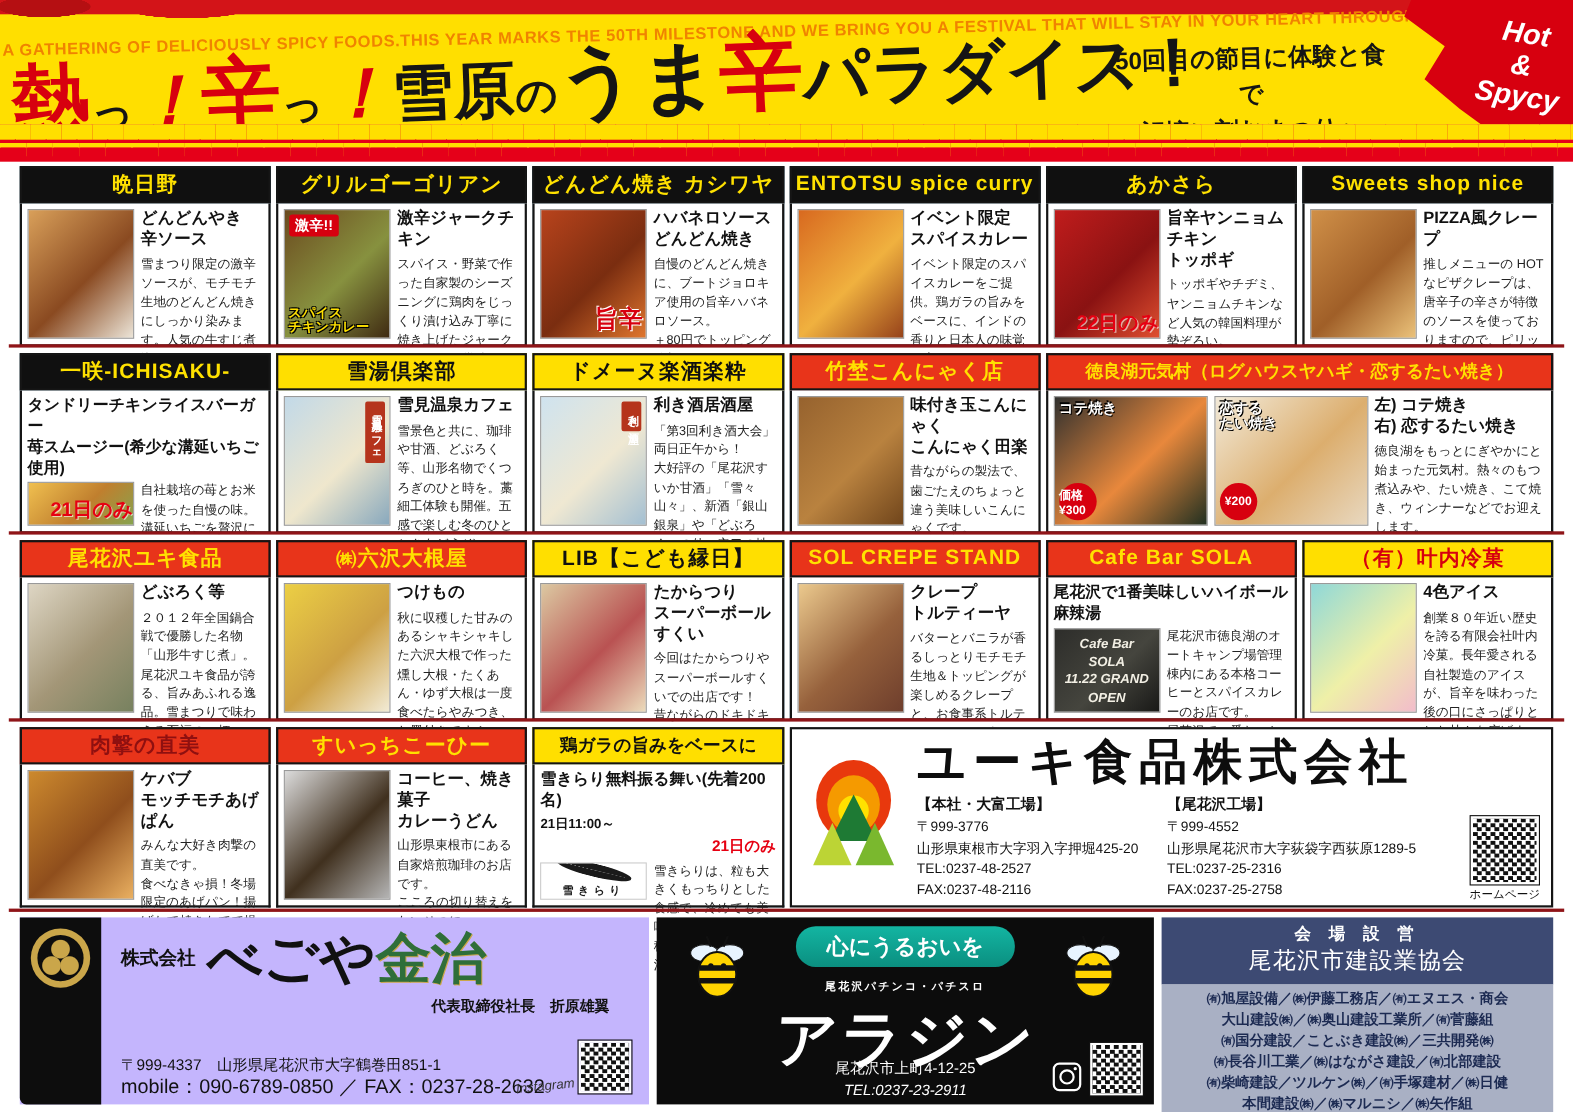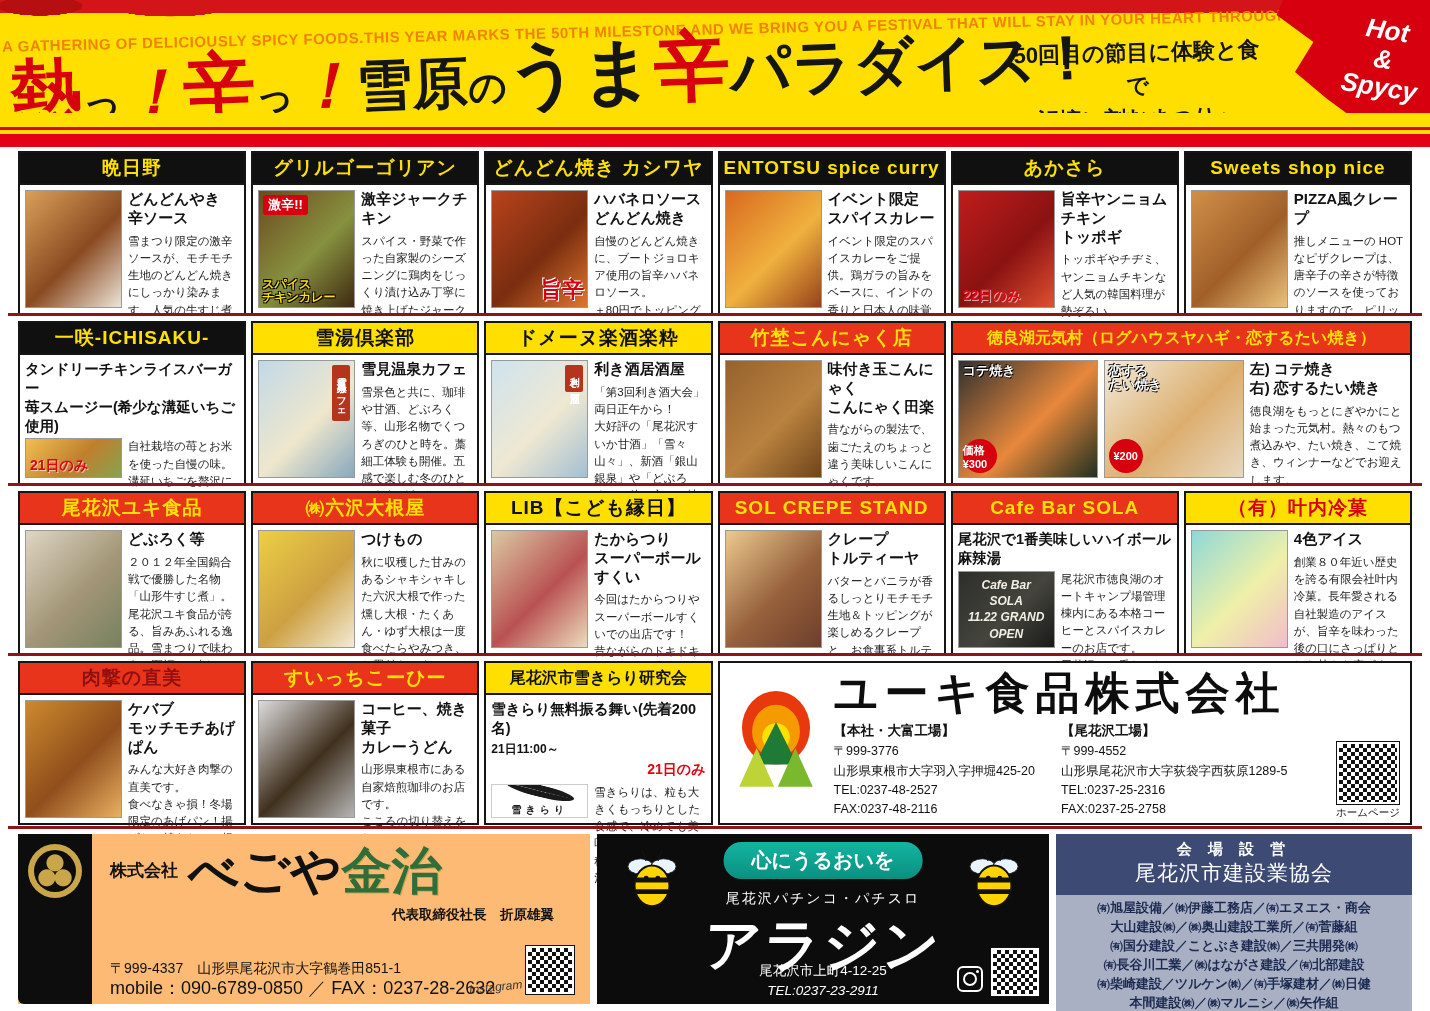--- a/index.html
+++ b/index.html
@@ -68,21 +68,21 @@
   .ov-bubble{position:absolute;top:4px;left:4px;background:#d7000f;color:#fff;font-weight:900;
      font-size:13px;padding:1px 5px;border-radius:3px;}
   .ov-caption{position:absolute;bottom:3px;left:3px;right:3px;color:#ffe100;font-weight:900;font-size:12px;
      line-height:1.1;text-shadow:1px 1px 0 #000,-1px 1px 0 #000,1px -1px 0 #000,-1px -1px 0 #000;white-space:pre-line;}
   .ov-stamp{position:absolute;bottom:2px;right:3px;color:#d7000f;font-weight:900;font-size:22px;
      text-shadow:1px 1px 0 #fff,-1px -1px 0 #fff;}
   .ov-vtag{position:absolute;top:4px;right:4px;background:#b5341c;color:#fff;font-weight:bold;font-size:10px;
      padding:4px 2px;writing-mode:vertical-rl;letter-spacing:2px;border-radius:2px;}
   .ov-chalk{position:absolute;inset:0;display:flex;align-items:center;justify-content:center;text-align:center;
      color:#f2efe4;font-style:italic;font-weight:bold;font-size:12px;line-height:1.35;white-space:pre-line;}
-  .ov-date{position:absolute;bottom:2px;left:4px;color:#e60012;font-weight:900;font-size:14px;
+  .ov-date{position:absolute;bottom:2px;left:20px;color:#e60012;font-weight:900;font-size:18px;
      text-shadow:1px 1px 0 rgba(255,255,255,.6);}
   .ov-price{position:absolute;bottom:4px;left:4px;background:#d7000f;color:#fff;font-weight:900;font-size:11px;
      border-radius:50%;width:34px;height:34px;display:flex;align-items:center;justify-content:center;}
   .ov-pcap{position:absolute;top:3px;left:4px;right:4px;color:#fff;font-weight:900;font-size:13px;line-height:1.1;
      text-shadow:1px 1px 0 #000,-1px -1px 0 #000;white-space:pre-line;}
   .extra-right{text-align:left;font-weight:bold;font-size:12px;color:#111;}
   .extra-date{text-align:right;font-weight:900;font-size:14px;color:#e60012;margin-bottom:2px;}
   .rule{position:absolute;left:8px;right:8px;height:3px;background:#8f1418;}
   
   .ad-yuki{grid-column:span 3;border:2px solid #151515;background:#fff;padding:6px 10px;display:flex;gap:12px;}
@@ -93,21 +93,21 @@
   .yuki-office{font-size:12.5px;line-height:1.55;color:#111;}
   .yuki-office .olabel{font-weight:900;font-size:13.5px;}
   .yuki-qr-wrap{margin-left:auto;display:flex;flex-direction:column;align-items:center;justify-content:flex-end;gap:2px;}
   .qr{background:repeating-conic-gradient(#111 0% 25%,#fff 0% 50%) 0 0/8px 8px;border:2px solid #fff;
      outline:1px solid #111;}
   .qr.q62{width:58px;height:58px;}
   .qr.q44{width:44px;height:44px;}
   .qr-label{font-size:10.5px;color:#111;}
   
   .bottom{position:absolute;top:834px;left:18px;width:1394px;height:170px;display:flex;gap:7px;}
-  .panel-begoya{flex:0 0 572px;background:#fdba74;position:relative;display:flex;}
+  .panel-begoya{flex:0 0 572px;background:#c4b5fd;position:relative;display:flex;}
   .beg-band{flex:0 0 74px;background:#0d0d0d;border-radius:0 0 0 6px;display:flex;justify-content:center;padding-top:10px;}
   .crest{width:54px;height:54px;border-radius:50%;background:#caa64a;position:relative;}
   .crest::before{content:"";position:absolute;inset:6px;border-radius:50%;background:#0d0d0d;}
   .crest::after{content:"";position:absolute;left:50%;top:50%;width:34px;height:34px;transform:translate(-50%,-50%);
      background:radial-gradient(circle 9px at 50% 26%,#caa64a 8px,transparent 9px),
                 radial-gradient(circle 9px at 26% 70%,#caa64a 8px,transparent 9px),
                 radial-gradient(circle 9px at 74% 70%,#caa64a 8px,transparent 9px);}
   .beg-main{flex:1;padding:12px 14px 8px 18px;position:relative;}
   .beg-nameline{display:flex;align-items:flex-end;gap:10px;}
   .beg-kk{font-size:17px;font-weight:bold;color:#111;padding-bottom:14px;}
@@ -116,21 +116,21 @@
   .beg-ceo{position:absolute;top:72px;left:300px;font-size:13.5px;font-weight:bold;color:#111;}
   .beg-addr{position:absolute;left:18px;bottom:26px;font-size:14px;color:#111;}
   .beg-mobile{position:absolute;left:18px;bottom:4px;font-size:18px;color:#111;}
   .beg-insta{position:absolute;right:16px;bottom:10px;display:flex;align-items:flex-end;gap:4px;}
   .insta-script{font-style:italic;font-size:12px;color:#333;transform:rotate(-6deg);}
   .panel-aladdin{flex:0 0 452px;background:#0c0c0c;position:relative;color:#fff;overflow:hidden;}
   .ala-banner{position:absolute;top:8px;left:50%;transform:translateX(-50%);background:linear-gradient(#13b5a2,#0b8f80);
      color:#fff;font-weight:900;font-size:20px;padding:5px 28px;border-radius:18px;white-space:nowrap;}
   .bee{position:absolute;top:14px;width:58px;height:64px;}
   .bee.left{left:26px;} .bee.right{right:26px;}
-  .ala-sub{position:absolute;top:56px;left:0;right:0;text-align:center;font-size:14px;font-weight:normal;color:#fff;letter-spacing:2px;}
+  .ala-sub{position:absolute;top:56px;left:0;right:0;text-align:center;font-size:10px;font-weight:bold;color:#fff;letter-spacing:2px;}
   .ala-name{position:absolute;top:74px;left:0;right:0;text-align:center;font-weight:900;font-size:56px;
      color:#fff;letter-spacing:2px;transform:skewX(-4deg);}
   .ala-addr{position:absolute;bottom:24px;left:0;right:0;text-align:center;font-size:13.5px;color:#fff;}
   .ala-tel{position:absolute;bottom:6px;left:0;right:0;text-align:center;font-size:13.5px;color:#fff;font-style:italic;}
   .ala-qr{position:absolute;right:10px;bottom:8px;}
   .ala-ig{position:absolute;right:66px;bottom:12px;width:22px;height:22px;border:2px solid #fff;border-radius:6px;}
   .ala-ig::before{content:"";position:absolute;left:50%;top:50%;width:10px;height:10px;border:2px solid #fff;
      border-radius:50%;transform:translate(-50%,-50%);}
   .ala-ig::after{content:"";position:absolute;right:2px;top:2px;width:3px;height:3px;background:#fff;border-radius:50%;}
   .panel-kensetsu{flex:1;display:flex;flex-direction:column;}
@@ -439,21 +439,21 @@
               <div class="menu-title">コーヒー、焼き菓子
 カレーうどん</div>
               <div class="desc">山形県東根市にある自家焙煎珈琲のお店です。
 こころの切り替えをたいせつに…
 そんな想いを込めて丁寧に焙煎を行っています。</div>
             </div>
           </div>
         </div>
       </div>
       <div class="cell">
-        <div class="cell-head h-yellow small">尾花沢市雪きらり研究会</div>
+        <div class="cell-head h-yellow small">鶏ガラの旨みをベースに</div>
         <div class="cell-body">
           <div class="menu-title-full">雪きらり無料振る舞い(先着200名)</div>
           <div class="extra-right">21日11:00～</div>
           <div class="extra-date">21日のみ</div>
           <div class="body-row">
             <div class="photo logo-photo">
               <div class="rice-ring"></div>
               <div class="rice-label">雪きらり</div>
             </div>
             <div class="txt-col">

